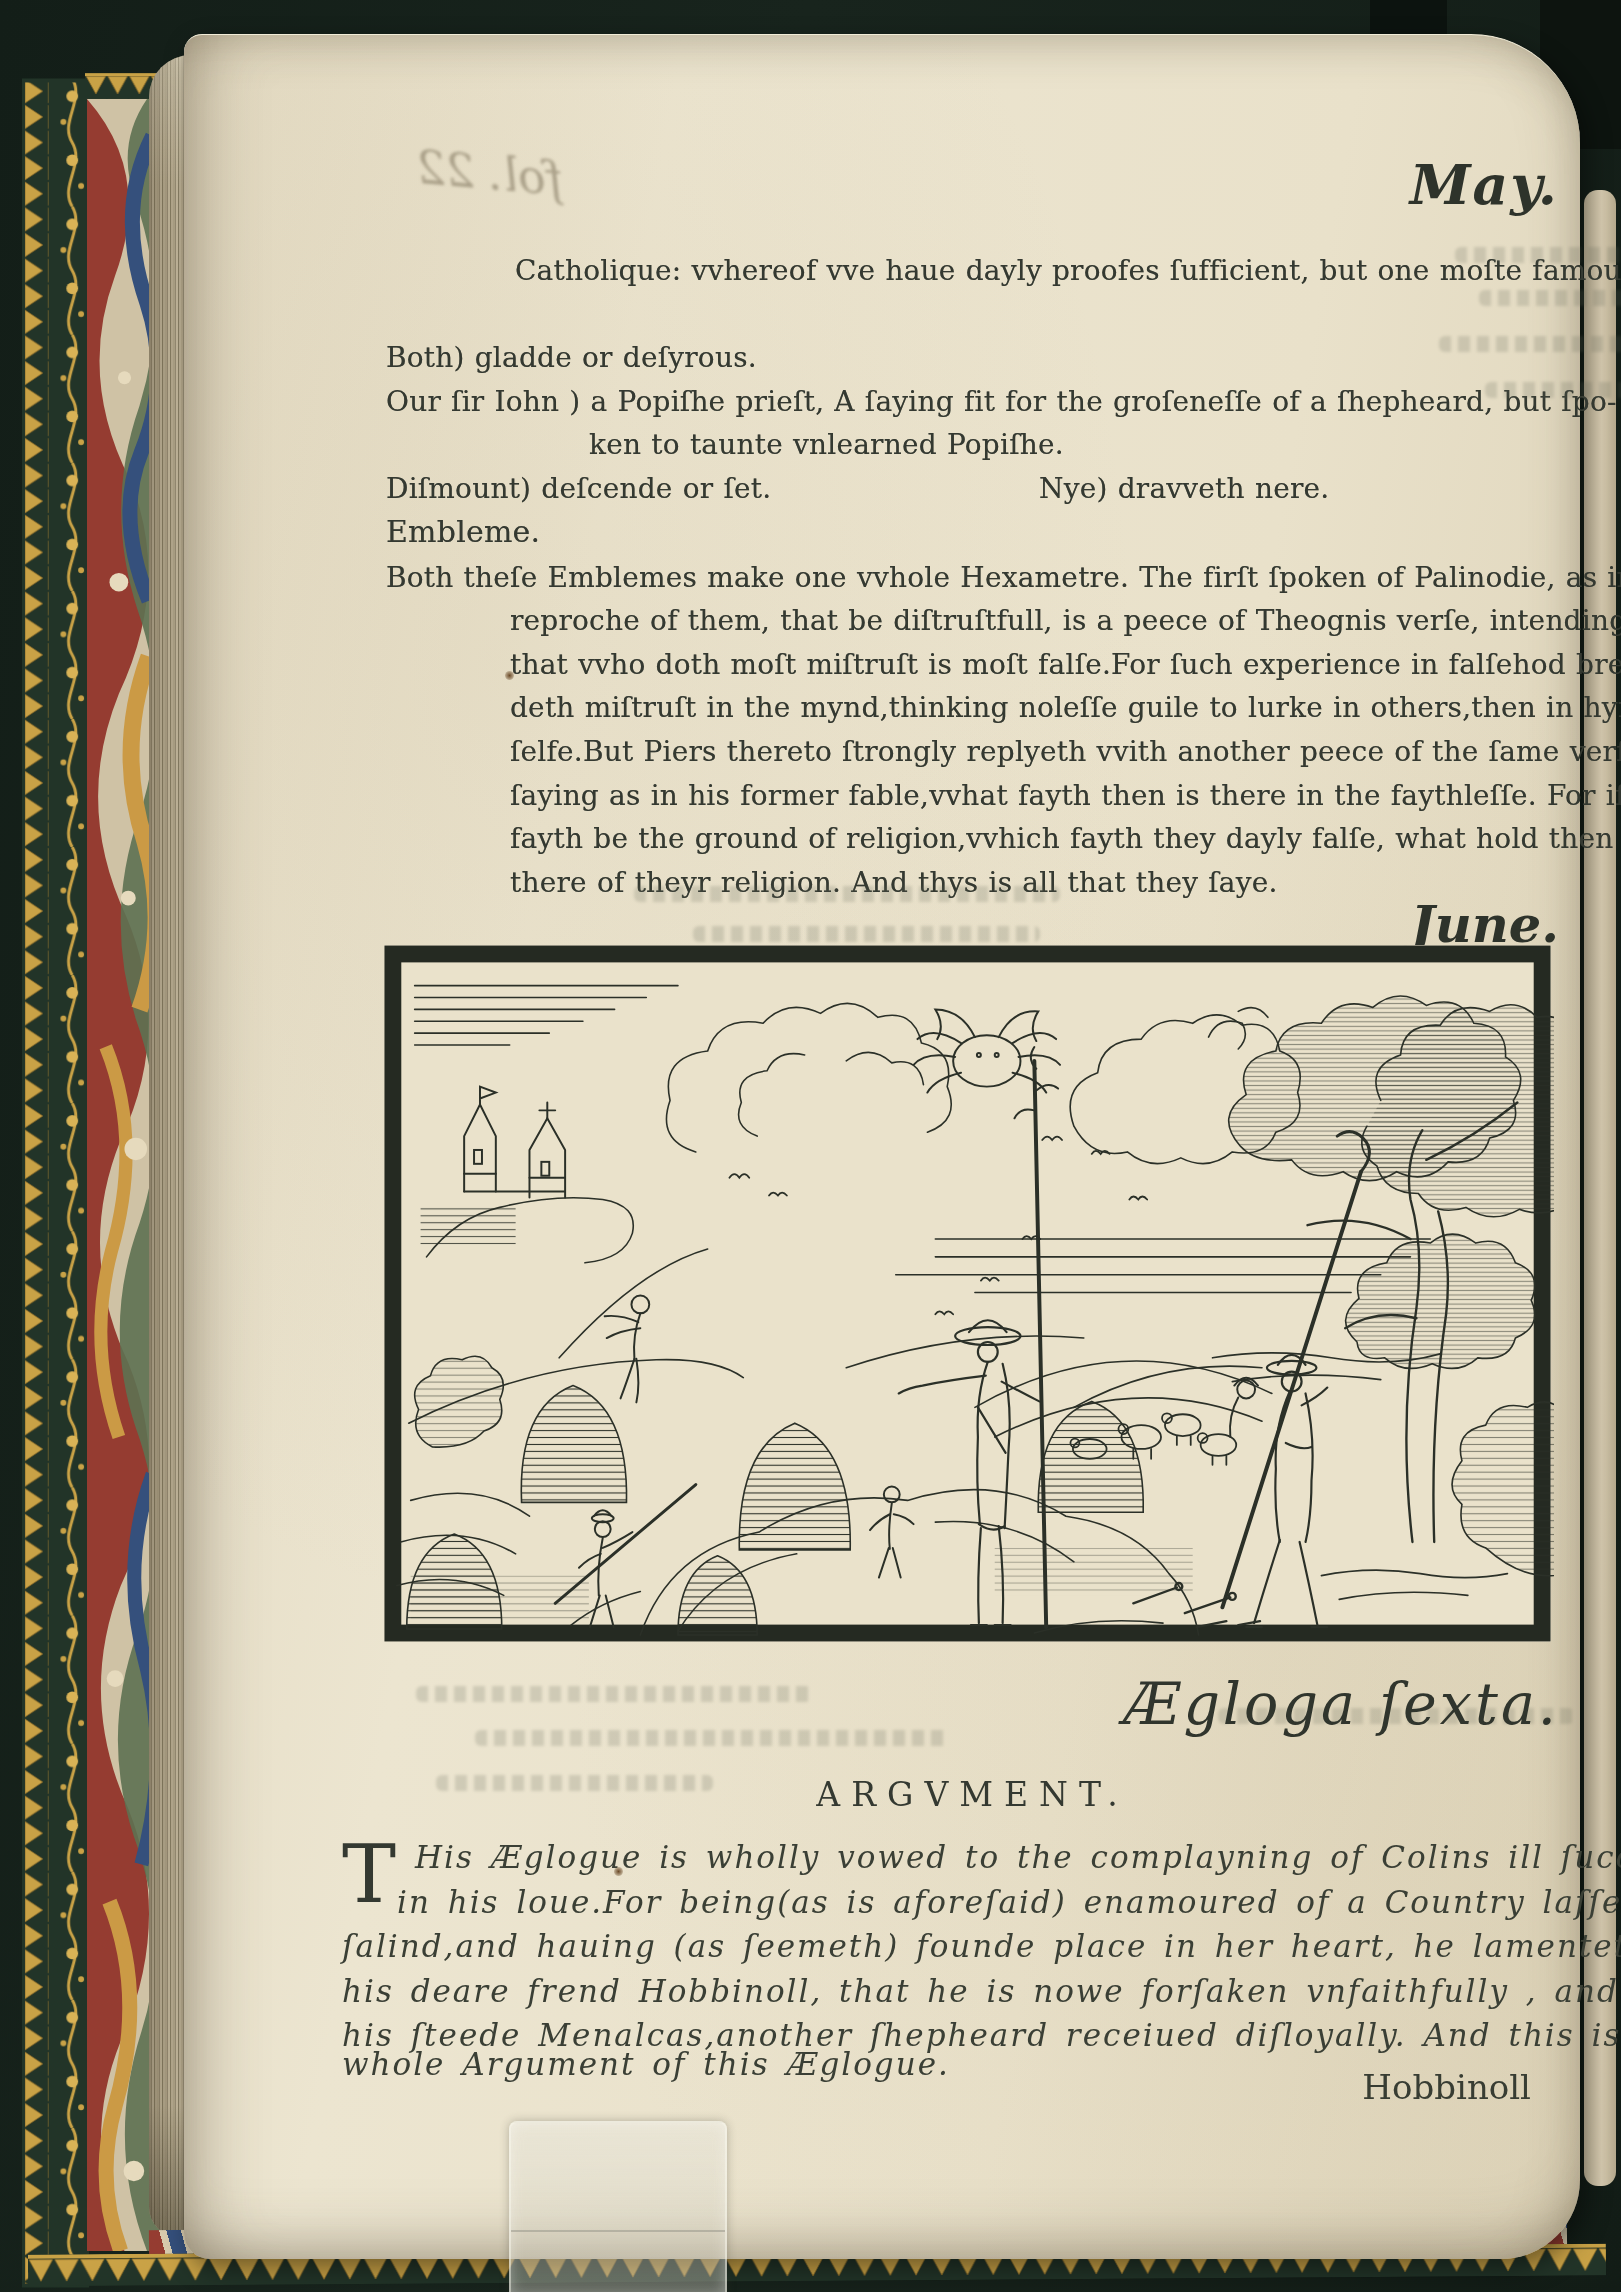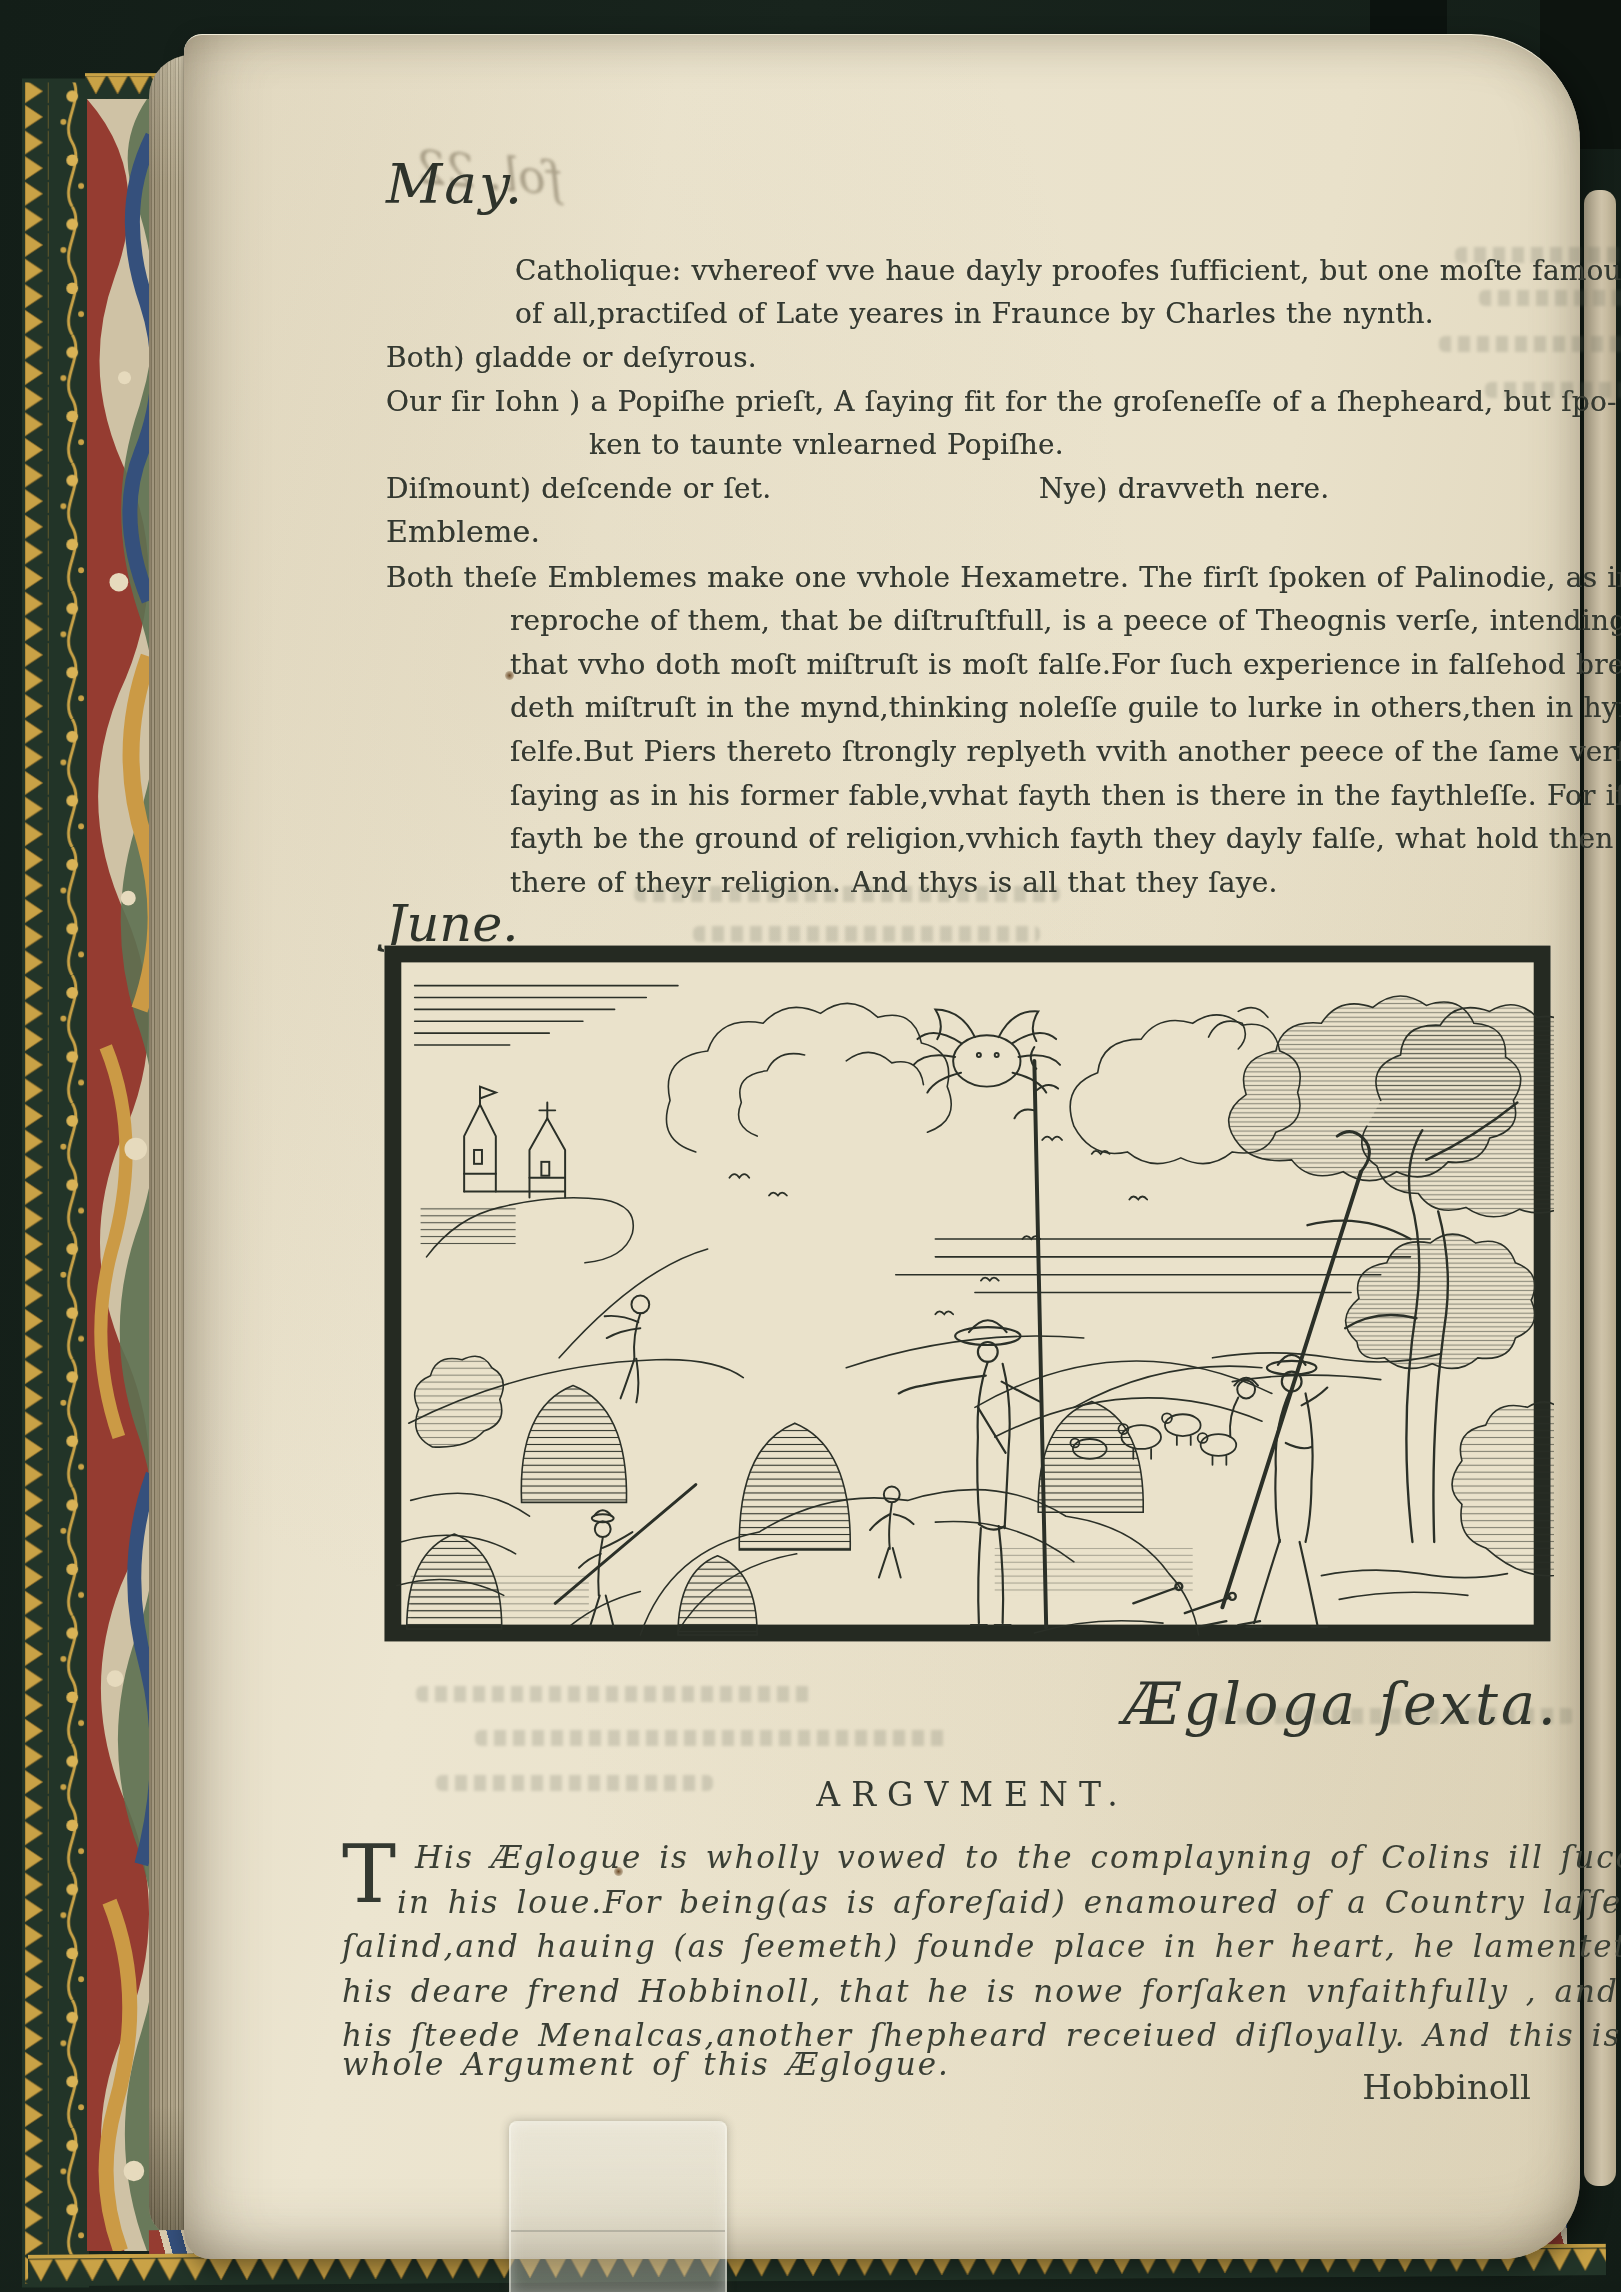--- a/index.html
+++ b/index.html
@@ -34,21 +34,21 @@
                 6px 10px 26px rgba(0,0,0,.45);}
   .leaf2{left:1584px;top:190px;width:32px;height:1996px;border-radius:14px;
      background:linear-gradient(90deg,#c7bb9e,#d9cdb2 55%,#b3a78b);}
   .textblock{left:202px;top:0;width:1173px;height:2224px;}
   .textblock *{position:absolute;}
   .ink{color:#343931;white-space:nowrap;}
   .gloss{font-size:28px;letter-spacing:0.2px;word-spacing:1px;line-height:40px;text-shadow:0 0 0.5px rgba(52,57,49,.55);}
   .ind1{padding-left:129px;}
   .ind2{padding-left:203px;}
   .indp{padding-left:124px;}
-  .month{width:100%;text-align:left;font-style:italic;font-weight:normal;color:#2e332b;}
+  .month{width:100%;text-align:right;font-style:italic;font-weight:bold;color:#2e332b;}
   .may{top:117px;font-size:55px;letter-spacing:2px;}
   .june{top:859px;font-size:51px;}
   .embleme{width:100%;text-align:left;}
   .nye{left:653px;}
   .woodcut-wrap{left:13px;top:907px;width:1173px;height:703px;}
   .eclogue-title{top:1636px;width:100%;text-align:right;font-style:italic;font-size:57px;color:#30352d;letter-spacing:3px;}
   .arg-head{top:1740px;width:100%;text-align:center;font-size:33px;letter-spacing:11px;color:#343931;}
   .argument{left:-44px;top:1800px;width:1238px;font-style:italic;font-size:31px;
             letter-spacing:2px;word-spacing:5px;color:#3a3f35;}
   .argument div{position:absolute;white-space:nowrap;}
@@ -149,21 +149,20 @@
   <div class="leaf2"></div>
 
   <div class="page">
     <div class="textblock">
 
       <div class="ghost-folio">fol. 22</div>
 
       <div class="ink month may">May.</div>
 
       <div class="ink gloss ind1" style="top:216px">Catholique: vvhereof vve haue dayly proofes ſufficient, but one moſte famous</div>
-      <div class="ink gloss ind1" style="top:259px">of all,practiſed of Late yeares in Fraunce by Charles the nynth.</div>
       <div class="ink gloss" style="top:303px">Both) gladde or deſyrous.</div>
       <div class="ink gloss" style="top:347px">Our ſir Iohn ) a Popiſhe prieſt,  A ſaying fit for the groſeneſſe of a ſhepheard, but ſpo-</div>
       <div class="ink gloss ind2" style="top:390px">ken to taunte vnlearned Popiſhe.</div>
       <div class="ink gloss" style="top:434px">Diſmount) deſcende or ſet.</div>
       <div class="ink gloss nye" style="top:434px">Nye) dravveth nere.</div>
       <div class="ink gloss embleme" style="top:477px;font-size:30px">Embleme.</div>
 
       <div class="ink gloss" style="top:523px">Both theſe Emblemes make one vvhole Hexametre.  The firſt ſpoken of Palinodie,  as in</div>
       <div class="ink gloss indp" style="top:566px">reproche of them, that be diſtruſtfull,  is a peece of Theognis verſe,  intending,</div>
       <div class="ink gloss indp" style="top:610px">that vvho doth moſt miſtruſt is moſt falſe.For ſuch experience in falſehod bree-</div>

